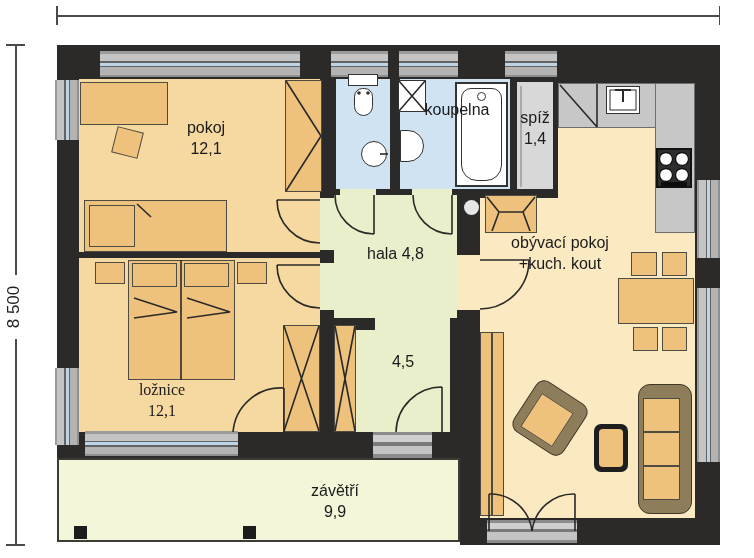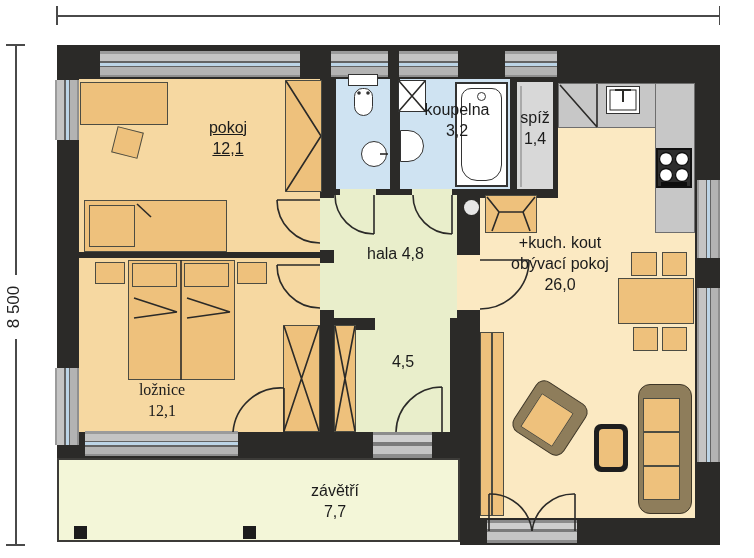--- a/index.html
+++ b/index.html
@@ -163,45 +163,43 @@
         <circle cx="682" cy="175" r="6.5"></circle>
     </g>
     <rect x="661" y="182" width="26" height="4" fill="#0d0d0d"></rect>
 
     <g fill="#333">
         <circle cx="359" cy="93" r="1.8"></circle>
         <circle cx="368" cy="93" r="1.8"></circle>
       </g>
   </svg>
 
-  <div class="abs room-label" style="left:148px;top:118px;width:160px;text-decoration:underline;">
+  <div class="abs room-label" style="left:126px;top:118px;width:160px;">
     <div>pokoj</div>
     <div>12,1</div>
   </div>
   <div class="abs room-label" style="left:392px;top:100px;width:130px;">
     <div>koupelna</div>
-    <div>3,2</div>
   </div>
   <div class="abs room-label" style="left:505px;top:108px;width:60px;">
     <div>spíž</div>
     <div>1,4</div>
   </div>
   <div class="abs room-label" style="left:334px;top:244px;width:123px;">
     <span>hala</span>&nbsp;<span>4,8</span>
   </div>
   <div class="abs room-label" style="left:480px;top:233px;width:160px;">
+    <div>obývací pokoj</div>
     <div>+kuch. kout</div>
-    <div>obývací pokoj</div>
-    <div>26,0</div>
   </div>
   <div class="abs room-label" style="left:92px;top:380px;width:140px;font-family:Liberation Serif, serif;">
     <div>ložnice</div>
     <div>12,1</div>
   </div>
   <div class="abs room-label" style="left:353px;top:352px;width:100px;">
     <div>4,5</div>
   </div>
   <div class="abs room-label" style="left:260px;top:481px;width:150px;">
     <div>závětří</div>
-    <div>7,7</div>
+    <div>9,9</div>
   </div>
 
 </div>
 
 </body></html>

